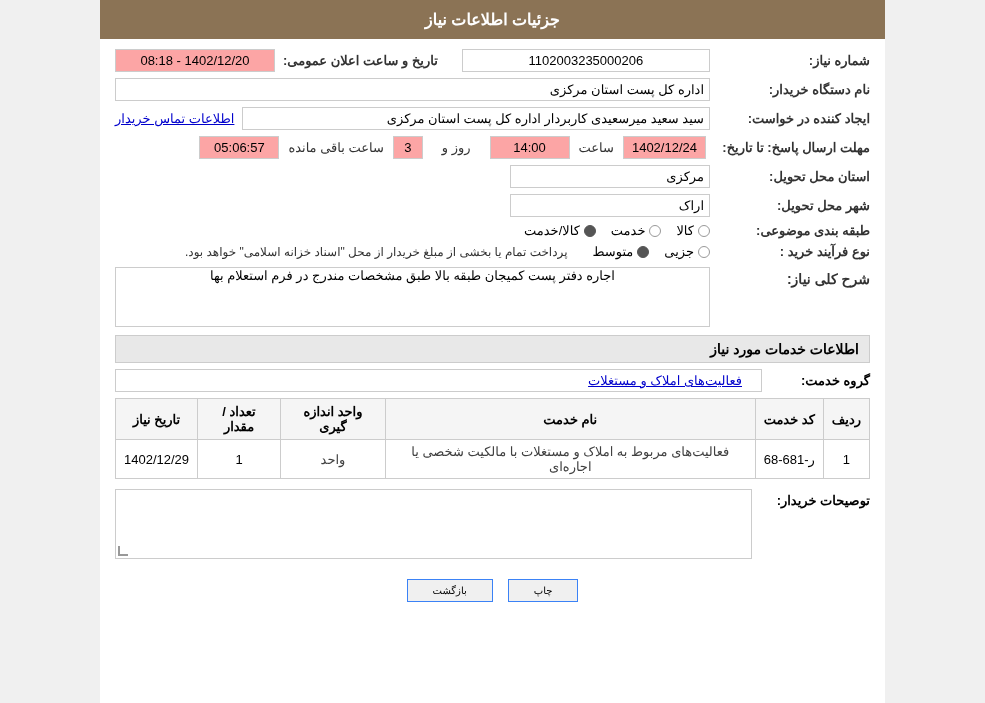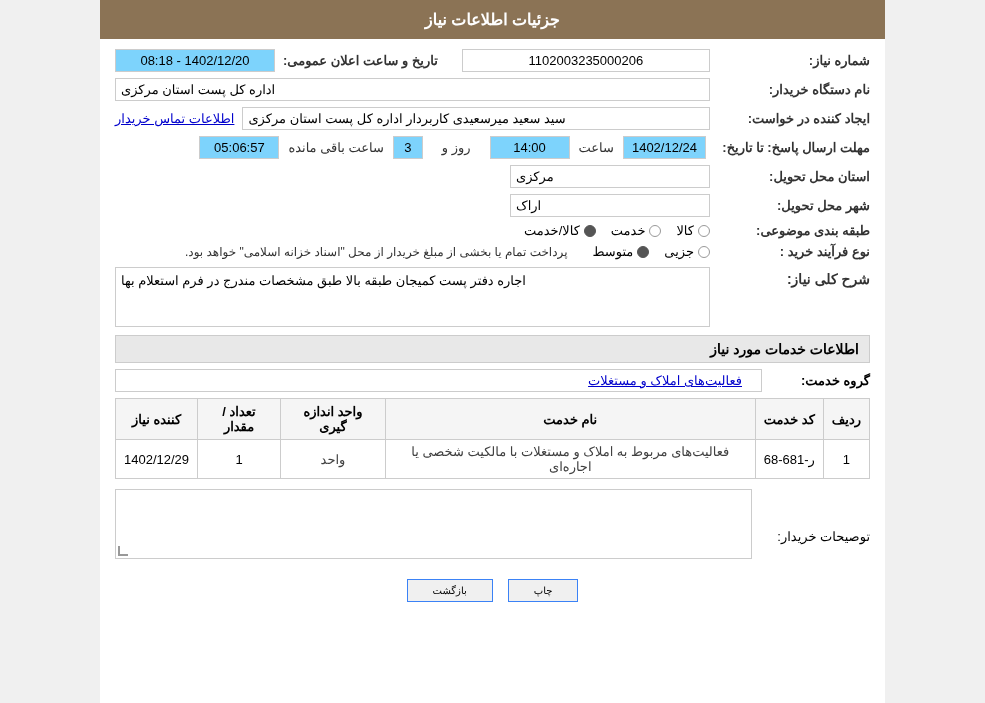--- a/index.html
+++ b/index.html
@@ -39,33 +39,33 @@
       text-align: right;
       padding-left: 8px;
       white-space: nowrap;
     }
     .form-value {
       flex: 1;
       border: 1px solid #ccc;
       padding: 3px 5px;
       background: #fff;
       min-height: 22px;
-      text-align: left;
+      text-align: right;
     }
     .link-text {
       color: #0000cc;
       text-decoration: underline;
       cursor: pointer;
       margin-right: 8px;
       white-space: nowrap;
     }
     .date-box {
       border: 1px solid #ccc;
       padding: 3px 8px;
-      background: #7dd3fc;
+      background: #fca5a5;
       min-width: 80px;
       text-align: center;
     }
     .label-inline {
       white-space: nowrap;
       color: #333;
     }
     .deadline-row {
       display: flex;
       align-items: center;
@@ -100,24 +100,23 @@
       border: 1px solid #ccc;
       padding: 5px 10px;
       font-weight: bold;
       font-size: 14px;
       margin: 8px 0 6px 0;
       text-align: right;
     }
     .description-box {
       border: 1px solid #ccc;
       min-height: 60px;
-      padding: 5px;
       background: #fff;
       width: 100%;
-      text-align: left;
+      text-align: center;
       position: relative;
     }
     .services-table {
       width: 100%;
       border-collapse: collapse;
       margin-top: 6px;
     }
     .services-table th {
       background: #f5f5f5;
       border: 1px solid #ccc;
@@ -134,24 +133,23 @@
       color: #404040;
       cursor: pointer;
     }
     .buyer-notes {
       display: flex;
       align-items: flex-start;
       margin-top: 10px;
       gap: 8px;
     }
     .buyer-notes-label {
-      font-weight: normal;
+      font-weight: bold;
       min-width: 110px;
       padding-top: 4px;
-      margin-top: 36px;
     }
     .buyer-notes-box {
       flex: 1;
       border: 1px solid #ccc;
       min-height: 70px;
       background: #fff;
       position: relative;
     }
     .buyer-notes-box .resize-handle {
       position: absolute;
@@ -303,21 +301,21 @@
     </div>
 
     <table class="services-table">
       <thead>
         <tr>
           <th>ردیف</th>
           <th>کد خدمت</th>
           <th>نام خدمت</th>
           <th>واحد اندازه گیری</th>
           <th>تعداد / مقدار</th>
-          <th>کننده نیاز</th>
+          <th>تاریخ نیاز</th>
         </tr>
       </thead>
       <tbody id="services-tbody">
 
       <tr>
         <td>1</td>
         <td>ر-681-68</td>
         <td class="blue-link">فعالیت‌های مربوط به املاک و مستغلات با مالکیت شخصی یا اجاره‌ای</td>
         <td class="blue-link">واحد</td>
         <td>1</td>

